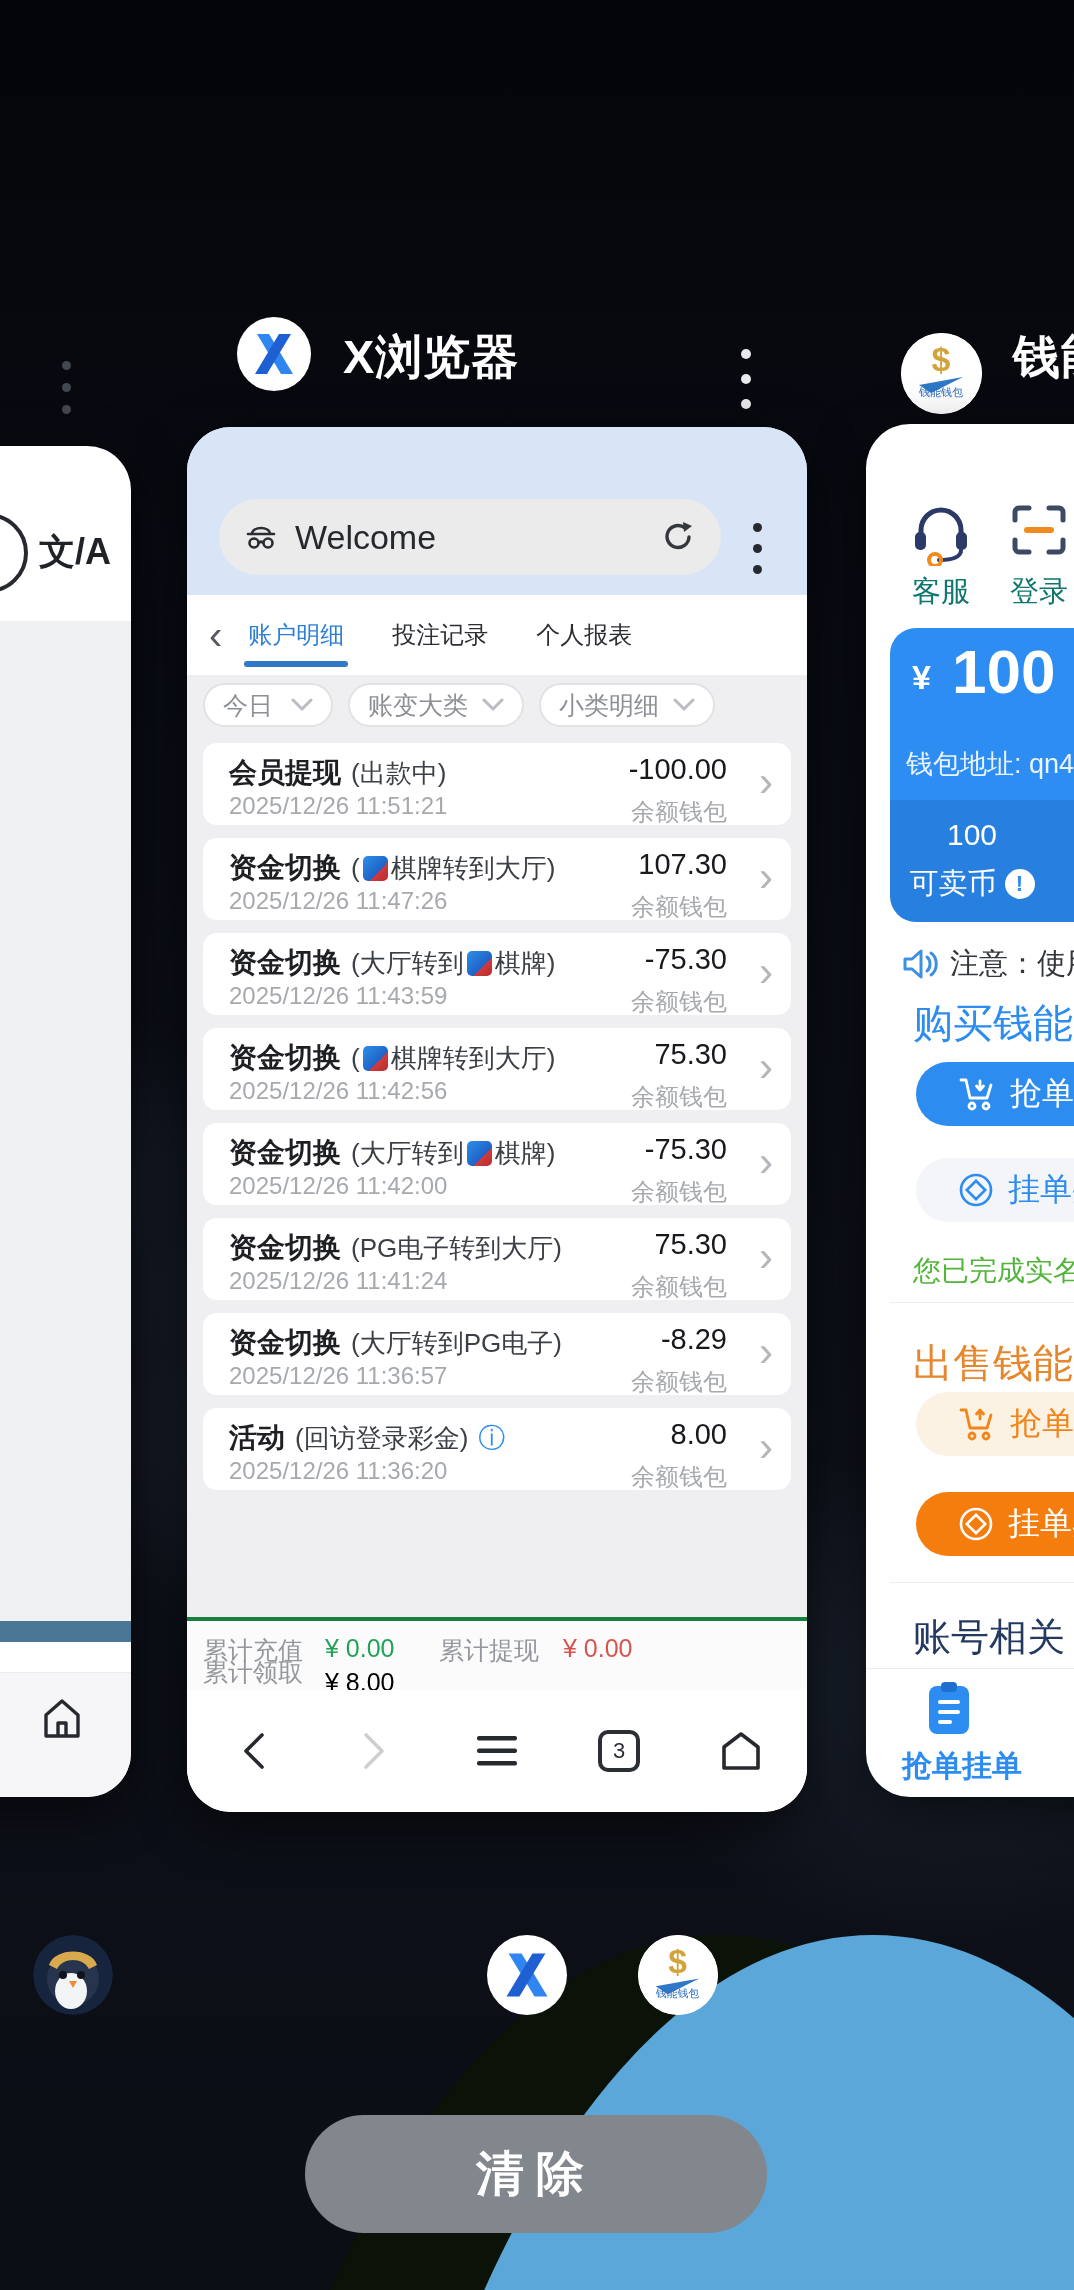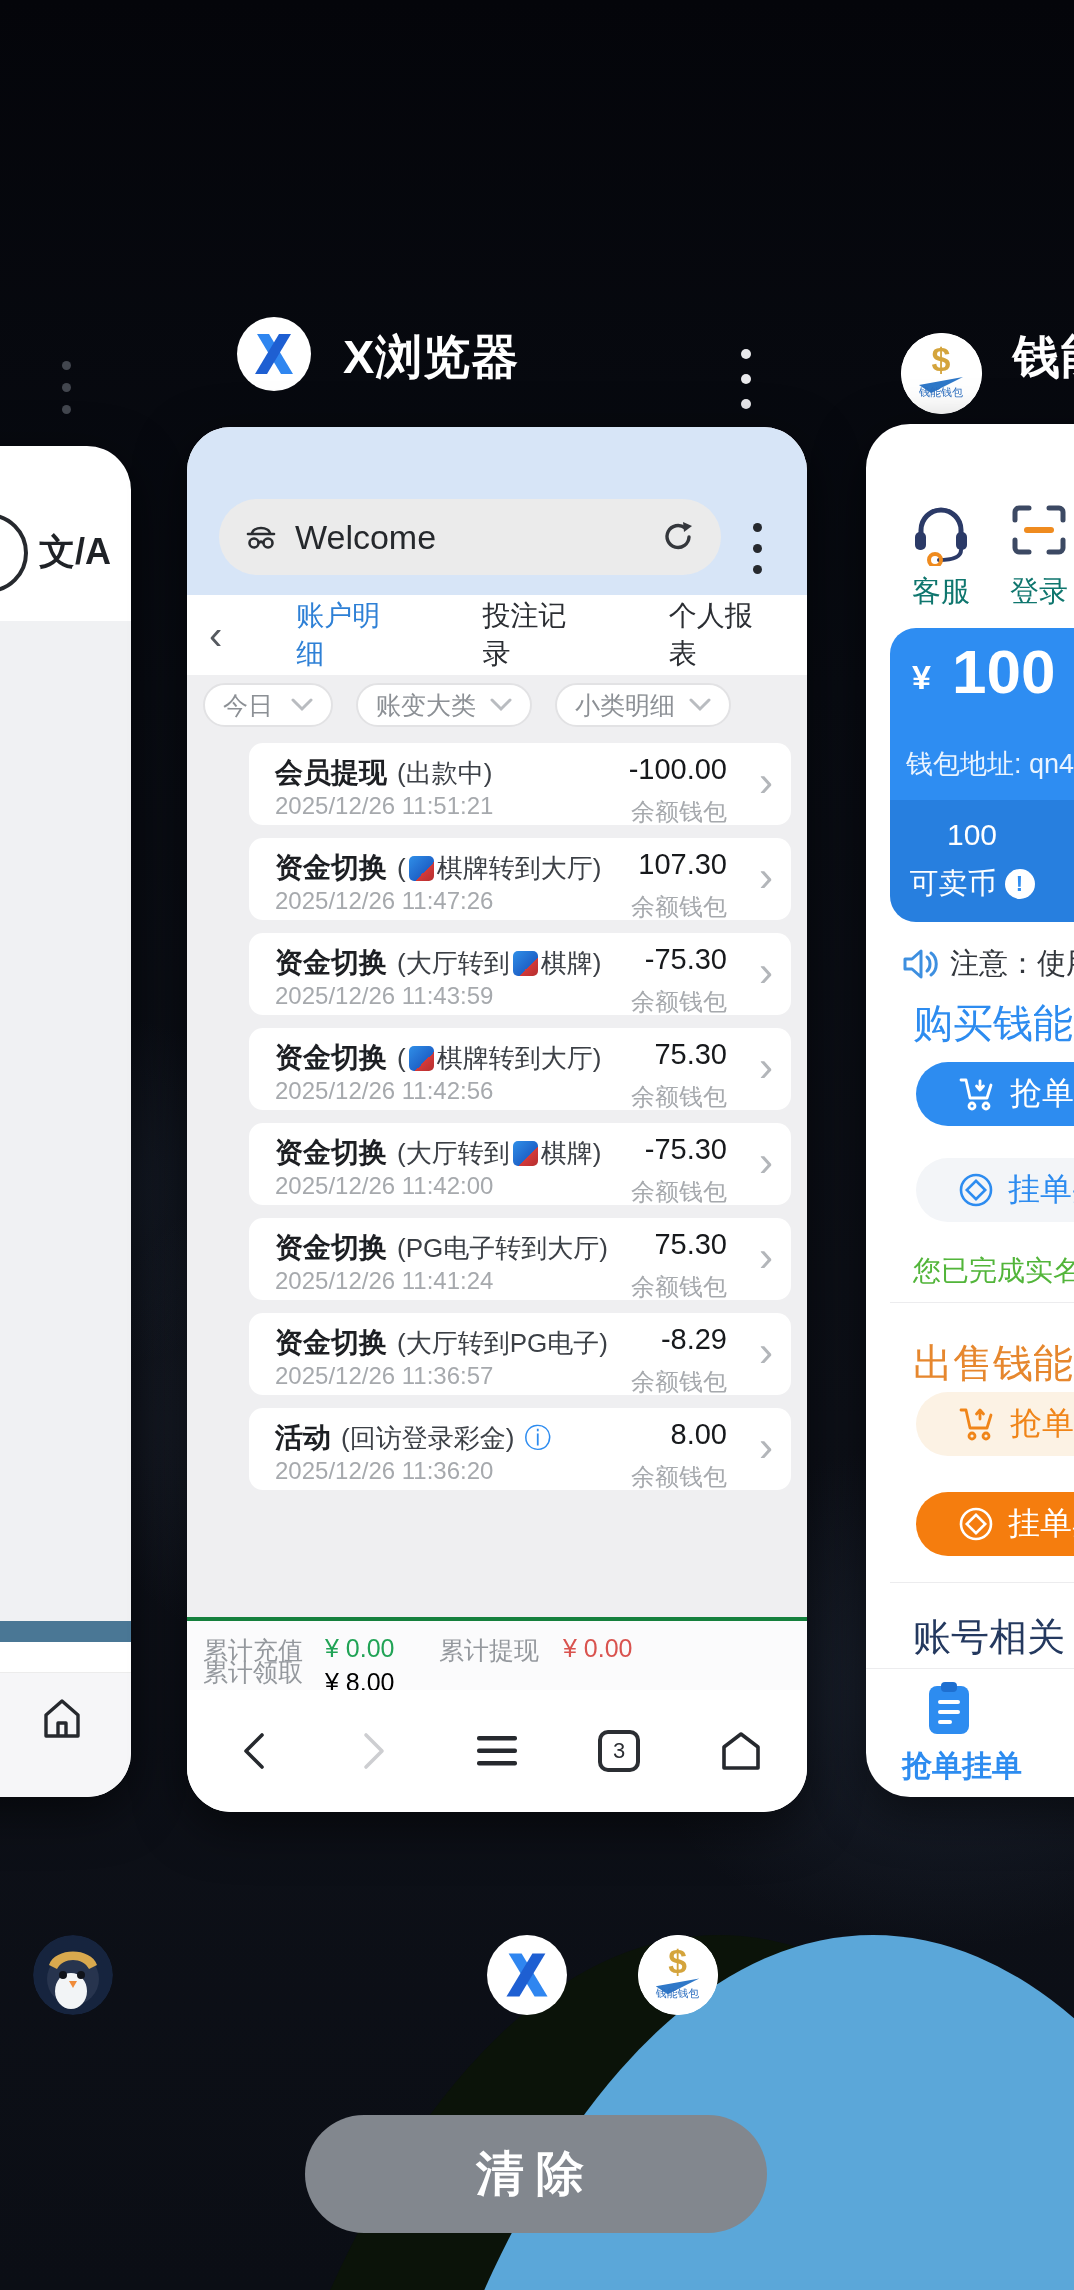--- a/index.html
+++ b/index.html
@@ -38,31 +38,31 @@
   .lc-home{left:528px;top:1250px;}
 
   
   .center-card{left:187px;top:427px;width:620px;height:1385px;}
   .c-header{left:0;top:0;width:620px;height:168px;background:#d7e5f7;}
   .addr-pill{left:32px;top:72px;width:502px;height:76px;background:#ebebeb;border-radius:38px;
     display:flex;align-items:center;padding:0 24px;}
   .addr-text{font-size:34px;color:#25282c;margin-left:16px;flex:1;}
   .c-menu{left:566px;top:84px;}
   .c-tabs{left:0;top:168px;width:620px;height:80px;background:#fff;display:flex;align-items:center;}
-  .tab{font-size:28px;color:#2b2e33;margin-right:48px;position:relative;padding:18px 0;margin-left:48px;}
+  .tab{font-size:24px;color:#2b2e33;margin-right:48px;position:relative;padding:18px 0;}
   .tab.active{color:#2e80d6;}
   .tab.active::after{content:"";position:absolute;left:-4px;right:-4px;bottom:2px;height:6px;border-radius:3px;background:#2e78c6;}
   .back-chev{font-size:40px;color:#565a60;margin:0 26px 0 22px;line-height:1;}
   .c-body{left:0;top:248px;width:620px;height:942px;background:#efeff1;}
-  .chips{display:flex;gap:23px;padding:8px 0 0 16px;}
+  .chips{display:flex;gap:15px;padding:8px 0 0 16px;}
   .chip{height:44px;border:2px solid #e2e2e4;border-radius:22px;background:#fff;
     display:flex;align-items:center;padding:0 18px;min-width:130px;justify-content:space-between;}
   .chip span{font-size:25px;color:#8c9095;}
   .chip svg{margin-left:14px;}
-  .tx-list{padding:16px 16px 0 16px;margin-left:46px;}
+  .tx-list{padding:16px 16px 0 16px;}
   .tx-row{position:relative;background:#fff;border-radius:14px;height:82px;margin-bottom:13px;
     padding:11px 60px 10px 26px;display:flex;flex-direction:column;justify-content:space-between;}
   .tx-title-line{display:flex;align-items:center;gap:10px;white-space:nowrap;}
   .tx-title{font-size:28px;font-weight:bold;color:#1d1f23;}
   .tx-sub{font-size:26px;color:#3c4046;display:flex;align-items:center;}
   .ky-logo{display:inline-block;width:25px;height:25px;border-radius:5px;margin:0 3px;
     background:linear-gradient(135deg,#2f8fe8 0%,#1f63c8 62%,#d23a3a 62%,#b62e2e 100%);}
   .tx-info{font-size:27px;color:#2d8cf0;line-height:1;}
   .tx-date{font-size:24px;color:#a6a9ad;}
   .tx-right{position:absolute;right:64px;top:10px;text-align:right;}

